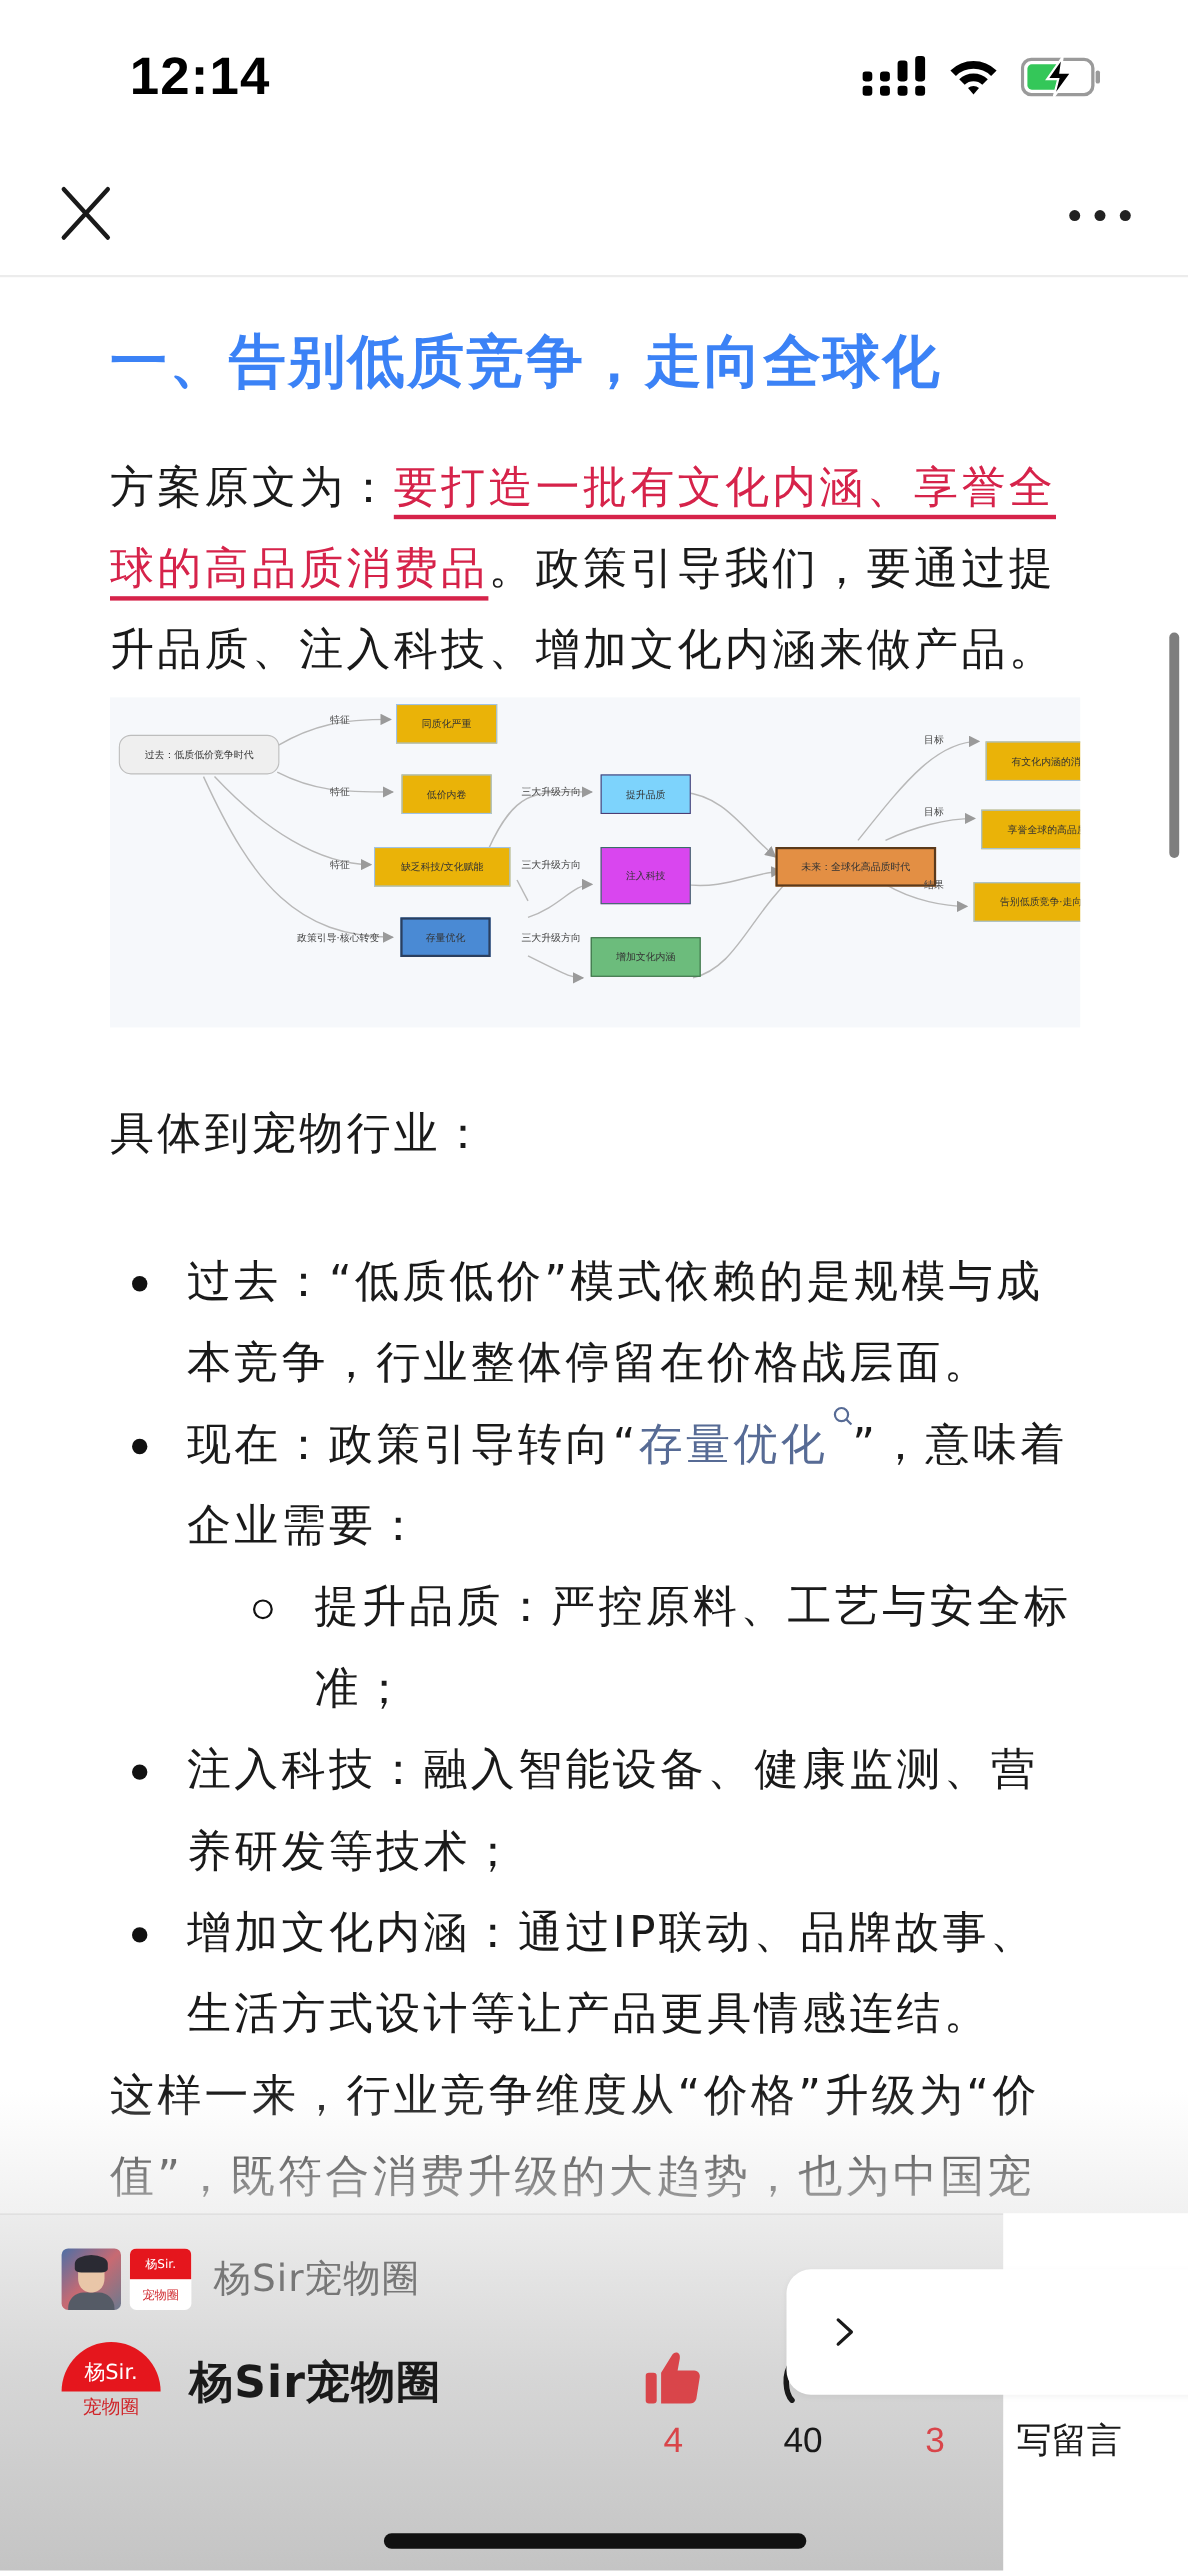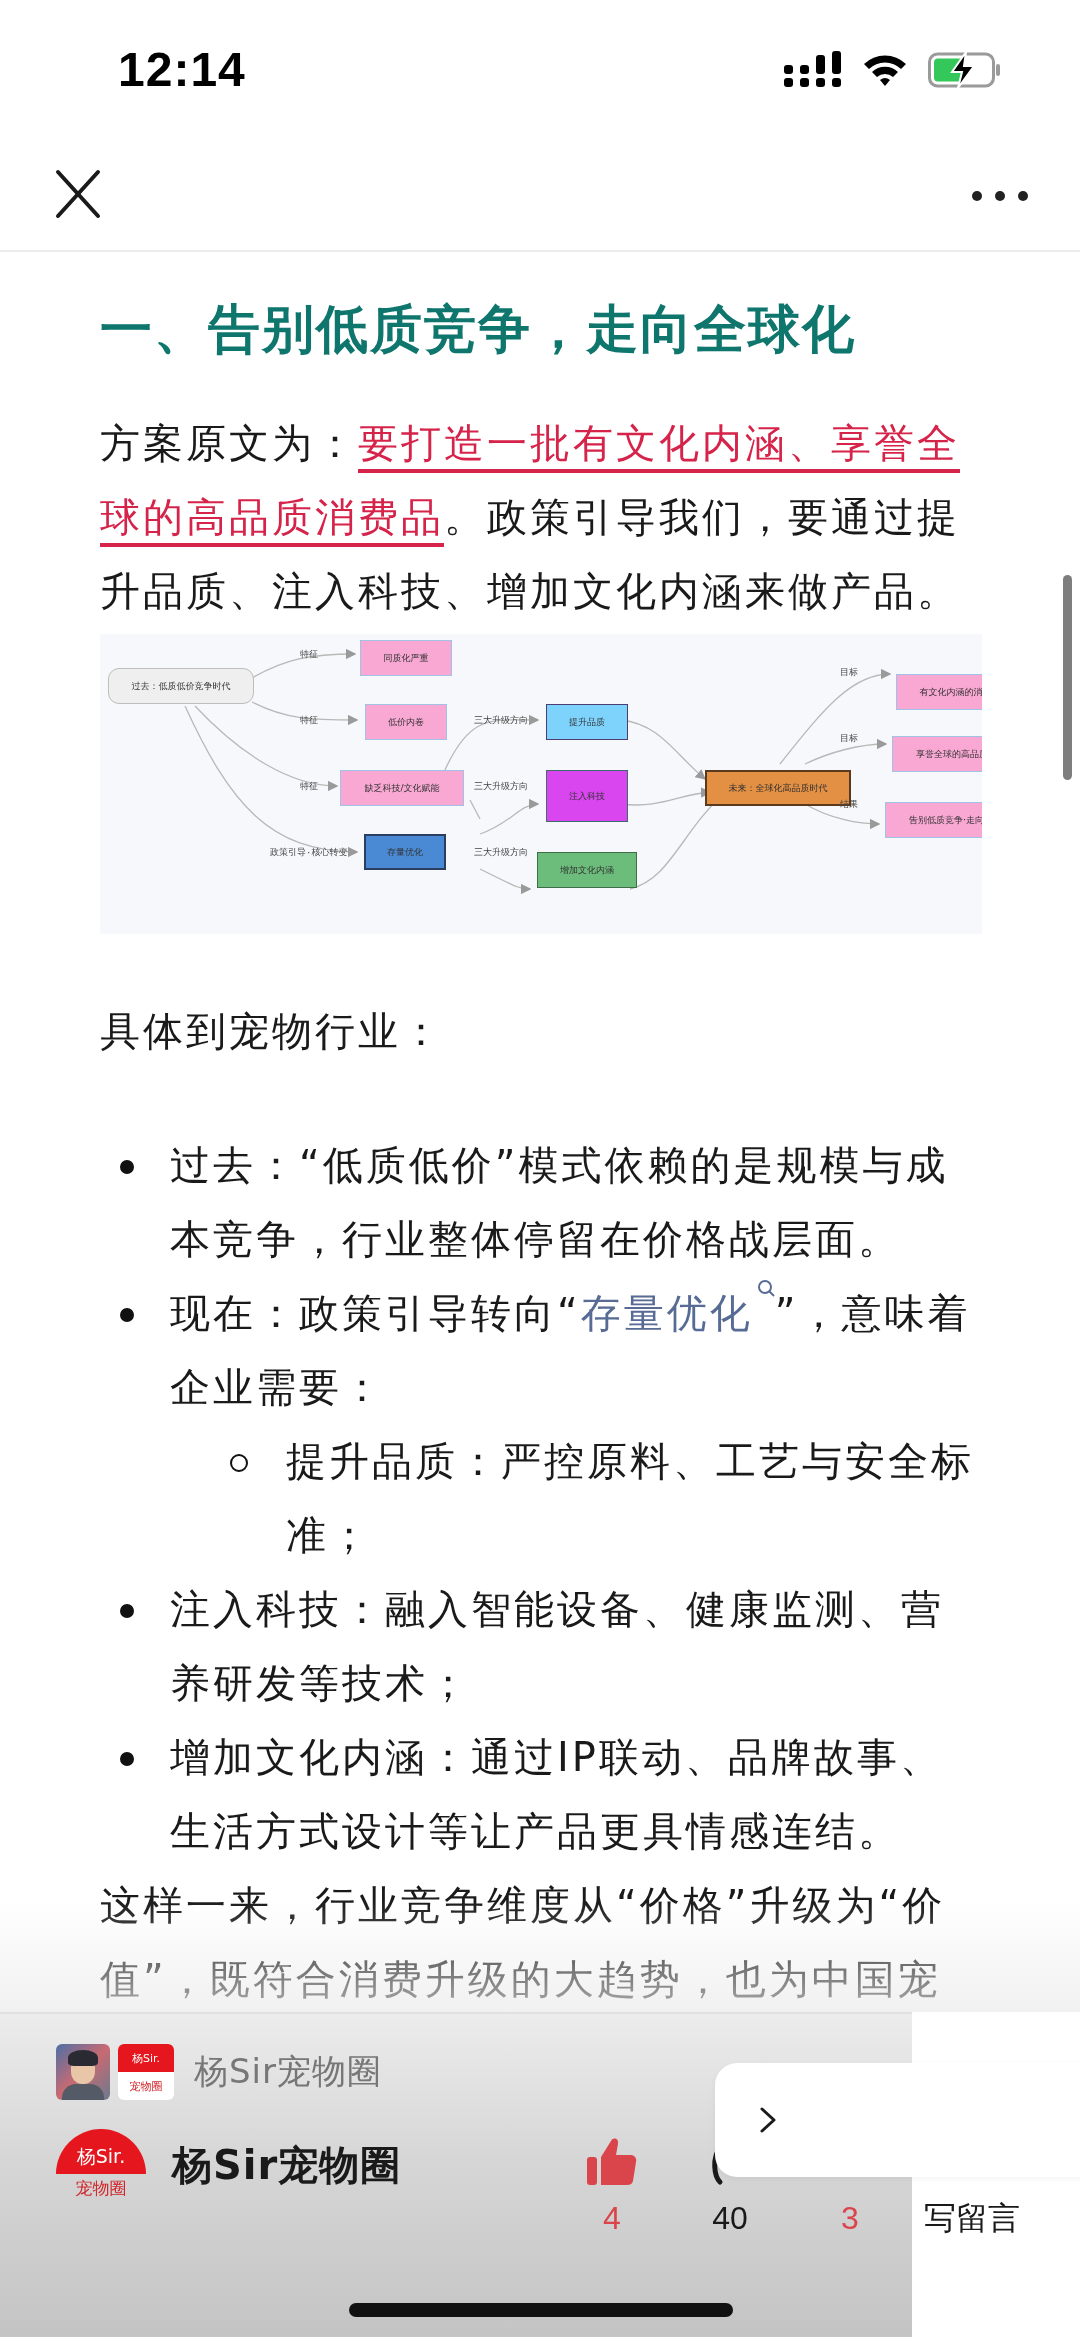--- a/index.html
+++ b/index.html
@@ -12,32 +12,32 @@
   .status-icons { position: absolute; left: 784px; top: 48px; height: 44px; display: flex; align-items: center; gap: 20px; }
 
   
   .nav-bar { position: absolute; left: 0; top: 140px; width: 1080px; height: 112px; border-bottom: 2px solid #ececec; }
   .nav-close { position: absolute; left: 52px; top: 28px; width: 52px; height: 52px; cursor: pointer; }
   .nav-more { position: absolute; left: 972px; top: 36px; width: 56px; height: 40px; cursor: pointer; display: flex; align-items: center; justify-content: space-between; }
   .nav-more span { width: 10px; height: 10px; border-radius: 50%; background: #222; display: block; }
 
   
   .article { position: absolute; left: 100px; top: 252px; width: 882px; }
-  .h1 { margin-top: 42px; font-size: 52px; line-height: 70px; font-weight: bold; color: #0f766e; letter-spacing: 2px; }
+  .h1 { margin-top: 42px; font-size: 52px; line-height: 70px; font-weight: bold; color: #3b82f6; letter-spacing: 2px; }
   .para { font-size: 40px; line-height: 74px; letter-spacing: 3px; color: #1a1a1a; }
   .p1 { margin-top: 42px; }
   .hl { color: #d6234a; text-decoration: underline; text-decoration-color: #d6234a; text-decoration-thickness: 4px; text-underline-offset: 12px; }
   .link { color: #576b95; }
   .search-sup { display: inline-block; width: 18px; height: 26px; position: relative; top: -22px; margin-left: 4px; }
 
   
   .diagram { position: relative; margin-top: 6px; width: 882px; height: 300px; background: #f6f8fb; overflow: hidden; }
   .diagram svg { position: absolute; left: 0; top: 0; }
-  .dnode { position: absolute; display: flex; align-items: center; justify-content: center; font-size: 9px; color: #333; border: 1.5px solid #9fc2e6; background: #f9a8d4; white-space: nowrap; letter-spacing: 0; }
-  .dlabel { position: absolute; font-size: 9px; color: #444; white-space: nowrap; letter-spacing: 0; font-family: Liberation Mono, monospace; }
+  .dnode { position: absolute; display: flex; align-items: center; justify-content: center; font-size: 9px; color: #333; border: 1.5px solid #9fc2e6; background: #eab308; white-space: nowrap; letter-spacing: 0; }
+  .dlabel { position: absolute; font-size: 9px; color: #444; white-space: nowrap; letter-spacing: 0; }
 
   .p2 { margin-top: 60px; }
   ul.blist { list-style: none; margin-top: 60px; }
   ul.blist > li { position: relative; padding-left: 70px; font-size: 40px; line-height: 74px; letter-spacing: 3px; }
   ul.blist > li::before { content: ""; position: absolute; left: 20px; top: 32px; width: 14px; height: 14px; border-radius: 50%; background: #111; }
   ul.sub { list-style: none; }
   ul.sub > li { position: relative; padding-left: 116px; font-size: 40px; line-height: 74px; letter-spacing: 3px; margin-left: -70px; }
   ul.sub > li::before { content: ""; position: absolute; left: 130px; top: 30px; width: 14px; height: 14px; border-radius: 50%; border: 2.5px solid #111; background: transparent; }
   ul.sub > li { padding-left: 186px; }
   .p3 { margin-top: 0; }

